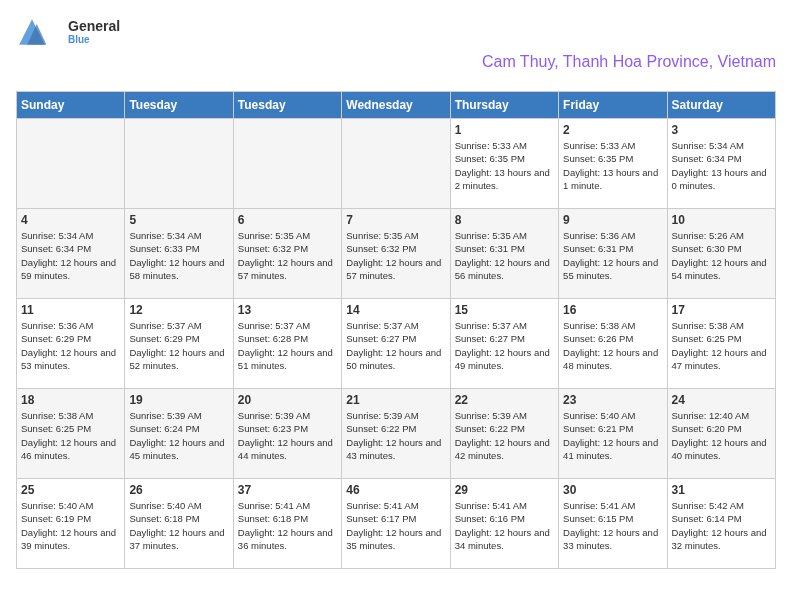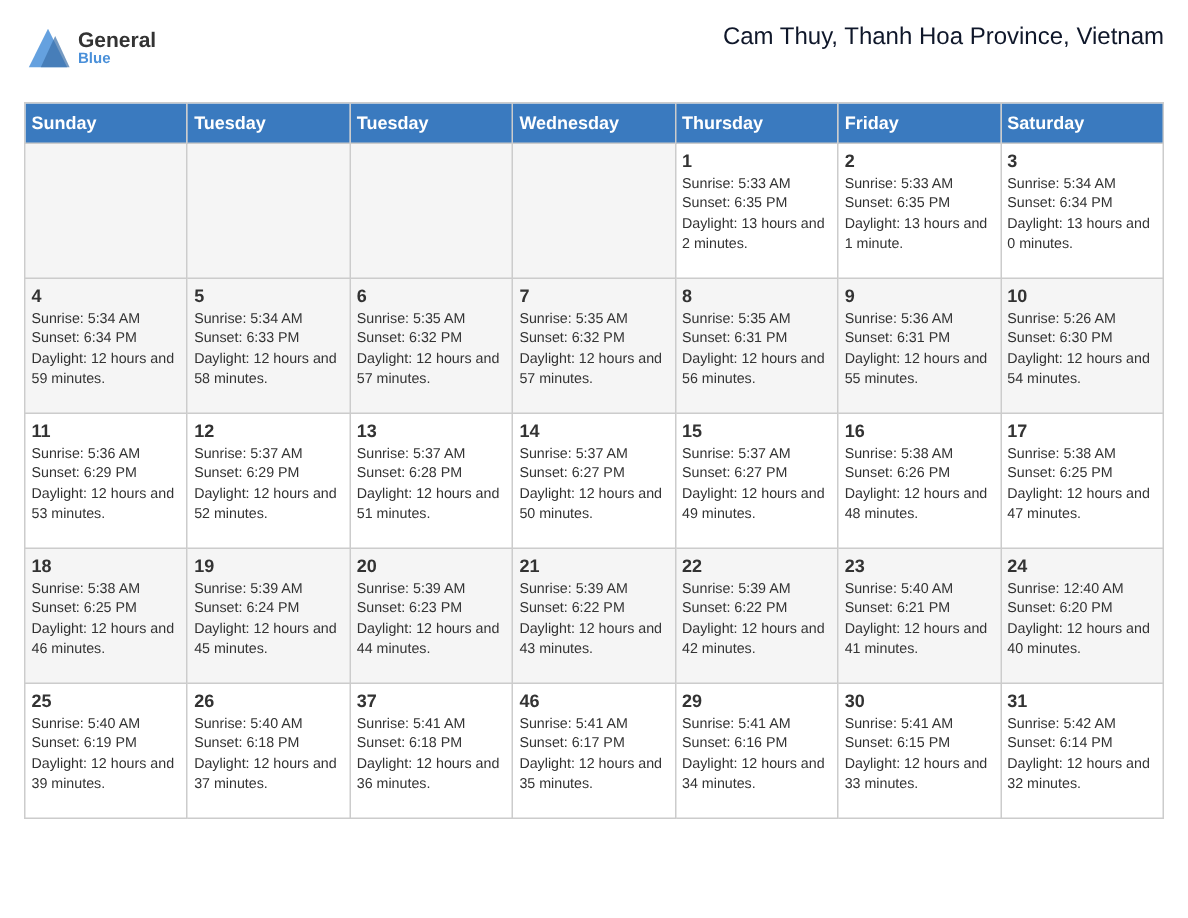--- a/index.html
+++ b/index.html
@@ -12,21 +12,21 @@
     }
     .header-section {
       display: flex;
       justify-content: space-between;
       align-items: flex-start;
       margin-bottom: 8px;
     }
     .logo {
       display: flex;
       align-items: center;
-      gap: 4px;
+      gap: 20px;
     }
     .logo-text {
       display: flex;
       flex-direction: column;
       line-height: 1.1;
     }
     .logo-general {
       font-size: 14px;
       font-weight: bold;
       color: #333;
@@ -43,21 +43,22 @@
     .title-section {
       text-align: right;
     }
     .main-title {
       font-size: 32px;
       font-weight: bold;
       color: #333;
     }
     .subtitle {
       font-size: 16px;
-      color: #0f172a;
+      color: #8b5cf6;
+      margin-top: 37px;
     }
     table {
       width: 100%;
       border-collapse: collapse;
       table-layout: fixed;
       margin-top: 20px;
     }
     th {
       background-color: #3a7abf;
       color: #fff;

